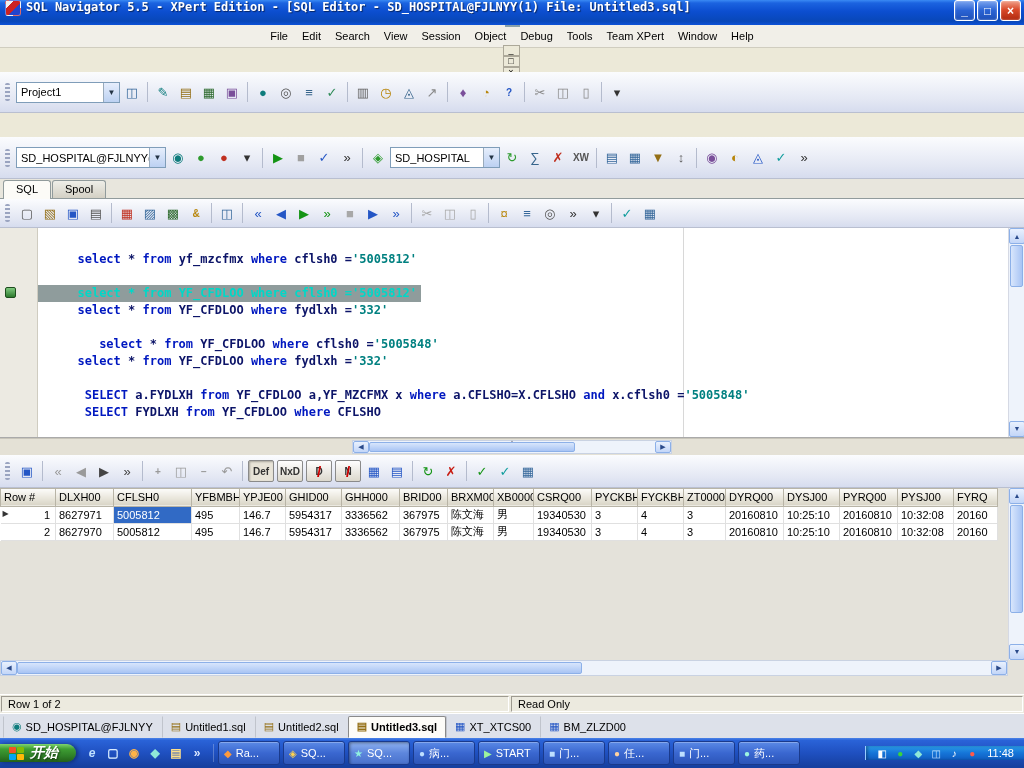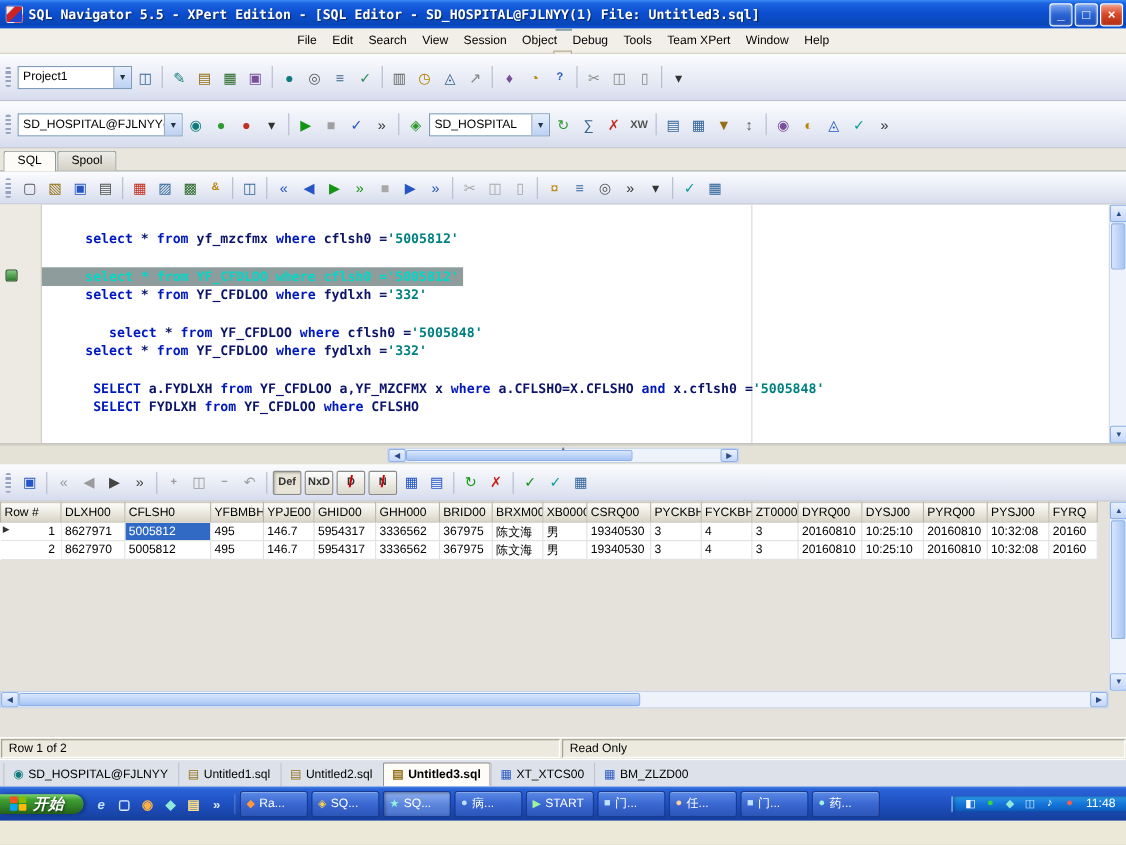--- a/index.html
+++ b/index.html
@@ -1,21 +1,21 @@
 <!DOCTYPE html>
 <html><head>
 <meta charset="utf-8">
 <style>
 *{margin:0;padding:0;box-sizing:border-box;cursor:default;}
 html,body{width:1024px;height:768px;overflow:hidden;}
 body{font-family:"Liberation Sans",sans-serif;font-size:11px;color:#000;background:#d6d3ce;}
 #screen{position:relative;width:1024px;height:768px;display:flex;flex-direction:column;background:#ece9d8;}
 
 
-.titlebar{height:26px;display:flex;align-items:center;padding:0 3px 0 5px;
+.titlebar{height:26px;display:flex;align-items:flex-start;padding:0 3px 0 5px;
  background:linear-gradient(180deg,#3a8af4 0%,#1b63e0 12%,#0c4ed0 45%,#0847b8 85%,#0d52d8 100%);}
 .appicon{width:16px;height:16px;margin-right:5px;border-radius:3px;border:1px solid #ffffff55;
  background:linear-gradient(135deg,#f0f0f0 0 28%,#cc2222 28% 58%,#2244cc 58%);}
 .title-text{flex:1;color:#fff;font-weight:bold;font-size:12px;font-family:"DejaVu Sans Mono",monospace;
  white-space:nowrap;overflow:hidden;text-shadow:1px 1px 1px #00000088;}
 .wbtn{width:21px;height:21px;margin-left:2px;border-radius:3px;display:flex;align-items:center;justify-content:center;
  color:#fff;font-weight:bold;font-size:12px;border:1px solid #fff;box-shadow:inset 0 0 2px #ffffff88;}
 .wbtn.min,.wbtn.max{background:linear-gradient(180deg,#7ba4ef,#2a63d4 50%,#1e50b8);}
 .wbtn.close{background:linear-gradient(180deg,#f0a08a,#da4a2a 45%,#b02a10);}
 
@@ -23,21 +23,21 @@
 .menubar{height:23px;display:flex;align-items:center;background:#f1efe8;border-bottom:1px solid #d0cdbf;padding:0 2px;flex-direction:column;}
 .mdi-icon{width:15px;height:15px;margin:0 5px;background:linear-gradient(#ffffff,#cfe3e8);border:1px solid #88a0aa;}
 .menu-item{padding:3px 7px;}
 .menubar-spacer{flex:1;}
 .mdi-btn{width:17px;height:15px;margin-right:2px;border:1px solid #aca899;background:#ece9d8;
  display:flex;align-items:center;justify-content:center;font-size:9px;line-height:1;}
 
 
 .toolbar{display:flex;align-items:center;background:linear-gradient(180deg,#fbfcfe,#e3e7f3 70%,#d6dcee);
  border-bottom:1px solid #b9bfd0;padding:0 4px;gap:1px;}
-.tb1,.tb2{height:43px;} .edtb{height:30px;} .restb{height:34px;}
+.tb1,.tb2{height:43px;margin-top:24px;} .edtb{height:30px;} .restb{height:34px;}
 .grip{width:5px;height:18px;margin:0 5px 0 1px;flex:0 0 5px;
  background:repeating-linear-gradient(180deg,#9aa4c0 0 2px,transparent 2px 4px);border-radius:2px;}
 .icon-strip{display:flex;align-items:center;gap:1px;}
 .tbicon{width:22px;height:22px;display:flex;align-items:center;justify-content:center;font-size:13px;
  border:1px solid transparent;border-radius:2px;flex:0 0 auto;}
 .tbicon.txt{font-size:10px;font-weight:bold;}
 .tbsep{width:1px;height:20px;background:#b4bbcd;margin:0 3px;flex:0 0 1px;}
 .combo{height:21px;background:#fff;border:1px solid #7f9db9;display:flex;align-items:center;flex:0 0 auto;}
 .combo .cval{padding:0 4px;flex:1;white-space:nowrap;overflow:hidden;}
 .combo .carrow{width:16px;height:100%;background:linear-gradient(180deg,#e6eefc,#bcd1f2);

